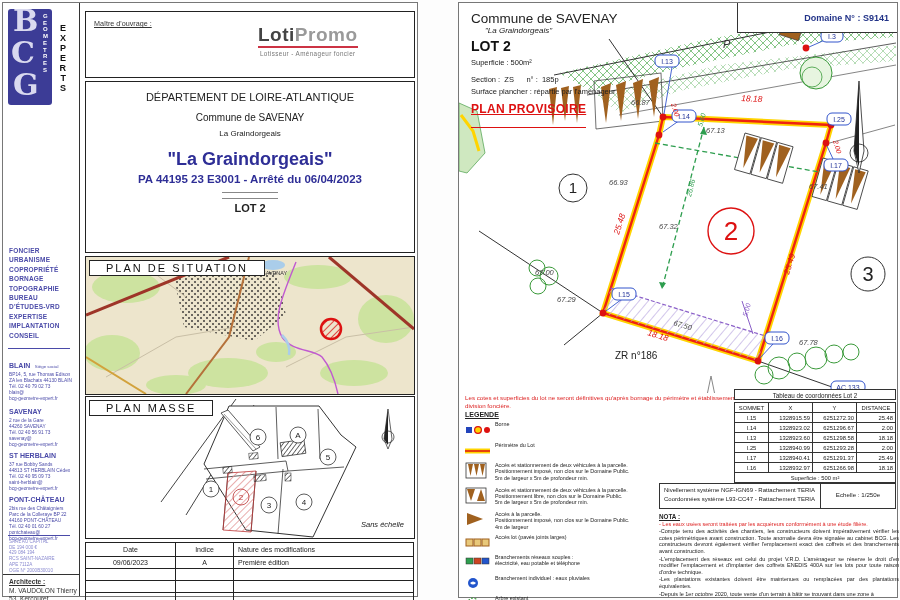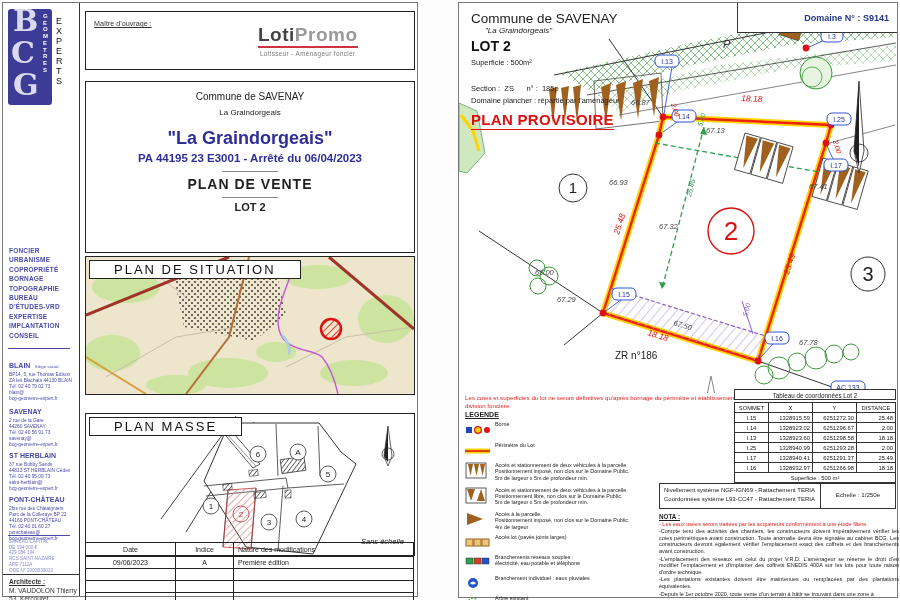--- a/index.html
+++ b/index.html
@@ -21,32 +21,32 @@
   .vtext{word-break:break-all;line-height:1.12;}
   
   .client{font-size:7.2px;color:#333;line-height:9.8px;}
   .client .clabel{text-decoration:underline;}
   .lotipromo{font-size:19px;font-weight:bold;color:#444;letter-spacing:.5px;}
   .lotipromo .gray{color:#9a9a9a;}
   .loti-sub{font-size:6.3px;color:#777;letter-spacing:.4px;border-top:2px solid #cc3344;padding-top:2px;}
   .tb{text-align:center;color:#222;}
   .navy{color:#2e2e96;}
   .chip{position:absolute;background:#fff;border:1px solid #222;color:#111;
-        font-size:13px;letter-spacing:2px;padding:1px 24px;z-index:5;}
+        font-size:11px;letter-spacing:2px;padding:1px 16px;z-index:5;}
   .mod-table{border-collapse:collapse;width:329px;table-layout:fixed;}
   .mod-table td,.mod-table th{border:1px solid #222;font-size:7px;font-weight:normal;
         color:#222;padding:0 4px;height:11px;text-align:left;}
   .mod-table th{height:13px;}
   
   .rp-commune{font-size:13.5px;color:#222;}
   .rp-sub{font-size:8px;font-style:italic;color:#222;}
   .rp-lot{font-size:14px;font-weight:bold;color:#111;}
   .rp-line{font-size:7.5px;color:#222;}
-  .rp-prov{font-size:15px;font-weight:bold;color:#dd1111;border-bottom:1.5px solid #dd1111;
-        display:inline-block;padding-bottom:1px;letter-spacing:.3px;}
+  .rp-prov{font-size:12px;font-weight:bold;color:#dd1111;border-bottom:1.5px solid #dd1111;
+        display:inline-block;padding-bottom:11px;letter-spacing:.3px;text-decoration:underline;}
   .dossier{position:absolute;right:0;top:0;width:160px;height:30px;border-left:1px solid #333;
         border-bottom:1px solid #333;background:#fff;font-size:9px;font-weight:bold;color:#223388;
         text-align:right;line-height:30px;padding-right:8px;box-sizing:border-box;z-index:6;}
   .red-note{position:absolute;font-size:6.2px;line-height:7.6px;color:#dd2222;width:292px;}
   
   .legend{position:absolute;width:232px;}
   .leg-title{font-size:7px;font-weight:bold;text-decoration:underline;color:#222;margin-bottom:3px;}
   .leg-item{display:flex;margin-bottom:2.5px;}
   .leg-icon{width:30px;flex:0 0 30px;}
   .leg-text{font-size:5.4px;line-height:6.3px;color:#222;}
@@ -76,21 +76,21 @@
 
   <div class="abs" style="left:0;top:0;width:76px;height:593px;border-right:1px solid #333;">
 
     <div class="abs" style="left:5px;top:6px;width:68px;height:100px;">
       <div class="abs" style="left:0;top:0;width:44px;height:96px;background:#3c3c96;border-radius:3px;">
         <div class="abs" style="left:5px;top:-6px;font-family:'DejaVu Serif',serif;font-weight:bold;font-size:30px;color:#d9d9ef;">B</div>
         <div class="abs" style="left:3px;top:26px;font-family:'DejaVu Serif',serif;font-weight:bold;font-size:30px;color:#d9d9ef;">C</div>
         <div class="abs" style="left:5px;top:58px;font-family:'DejaVu Serif',serif;font-weight:bold;font-size:30px;color:#d9d9ef;">G</div>
         <div class="abs vtext" style="left:35px;top:4px;width:7px;font-size:6px;color:#fff;font-weight:bold;">GEOMETRES</div>
       </div>
-      <div class="abs vtext" style="left:48px;top:7px;width:10px;font-size:9px;font-weight:normal;color:#111;">EXPERTS</div>
+      <div class="abs vtext" style="left:48px;top:14px;width:10px;font-size:9px;font-weight:bold;color:#111;text-align:right;">EXPERTS</div>
     </div>
 
     <div class="abs sb-services pre" style="left:6px;top:243px;">FONCIER
 URBANISME
 COPROPRIÉTÉ
 BORNAGE
 TOPOGRAPHIE
 BUREAU
 D'ÉTUDES-VRD
 EXPERTISE
@@ -142,37 +142,37 @@
 APE 7112A
 OGE N° 2000B30010</div>
 
     <div class="abs architect" style="left:0;top:571px;width:76px;border-top:1px solid #333;padding:3px 0 0 6px;box-sizing:border-box;">
       <div class="atitle">Architecte :</div>
       <div class="pre">M. VAUDOLON Thierry
 53, Kercouret</div>
     </div>
   </div>
 
-  <div class="box" style="left:82px;top:8px;width:330px;height:59px;">
+  <div class="box" style="left:82px;top:8px;width:330px;height:67px;">
     <div class="abs client" style="left:8px;top:7px;">
       <div class="clabel">Maître d'ouvrage :</div>
     </div>
     <div class="abs" style="left:172px;top:12px;text-align:center;">
       <div class="lotipromo"><span>Loti</span><span class="gray">Promo</span></div>
       <div class="loti-sub">Lotisseur - Aménageur foncier</div>
     </div>
   </div>
 
   <div class="box" style="left:82px;top:78px;width:330px;height:172px;">
+    <div class="tb" style="margin-top:9px;font-size:11px;">DÉPARTEMENT DE LOIRE-ATLANTIQUE</div>
     <div class="tb" style="margin-top:9px;font-size:10px;">Commune de SAVENAY</div>
     <div class="tb" style="margin-top:6px;font-size:8px;">La Graindorgeais</div>
     <div class="tb navy" style="margin-top:11px;font-size:18px;font-weight:bold;">"La Graindorgeais"</div>
     <div class="tb navy" style="margin-top:3px;font-size:11.5px;font-weight:bold;">PA 44195 23 E3001 - Arrêté du 06/04/2023</div>
     <div style="width:56px;margin:7px auto 0 auto;border-top:1px solid #888;"></div>
-    <div class="tb" style="margin-top:4px;font-size:14px;font-weight:bold;letter-spacing:1px;">PLAN  DE  VENTE</div>
     <div style="width:56px;margin:5px auto 0 auto;border-top:1px solid #888;"></div>
     <div class="tb" style="margin-top:3px;font-size:11px;font-weight:bold;">LOT 2</div>
   </div>
 
   <div class="box" style="left:82px;top:253px;width:330px;height:139px;">
     <div class="chip" style="left:3px;top:3px;">PLAN  DE  SITUATION</div>
     <svg width="328" height="137" viewBox="0 0 328 137">
       <defs>
         <pattern id="urban" width="6" height="6" patternUnits="userSpaceOnUse">
           <rect x="0" y="0" width="2" height="2" fill="#6b675f"></rect>
@@ -204,21 +204,21 @@
       <path d="M0,58 L143,0" stroke="#9e3528" stroke-width="3" fill="none"></path>
       <path d="M243,0 L328,72" stroke="#9e3528" stroke-width="3" fill="none"></path>
       <path d="M210,5 C196,40 186,62 196,80 C206,95 228,92 236,100 C246,112 250,128 252,137" stroke="#c05ad0" stroke-width="1.4" fill="none"></path>
       <ellipse cx="187" cy="8" rx="12" ry="5" fill="#aacdea"></ellipse>
       <path d="M196,78 q9,9 7,20" stroke="#aacdea" stroke-width="2.5" fill="none"></path>
       <text x="176" y="18" font-size="5.5" fill="#333">SAVENAY</text>
       <circle cx="245" cy="72" r="10" fill="url(#redhatch)" stroke="#dd1111" stroke-width="2.5"></circle>
     </svg>
   </div>
 
-  <div class="box" style="left:82px;top:410px;width:330px;height:143px;">
+  <div class="box" style="left:82px;top:393px;width:330px;height:143px;">
     <div class="chip" style="left:3px;top:3px;">PLAN  MASSE</div>
     <svg width="328" height="141" viewBox="0 0 328 141">
       <defs>
         <pattern id="redhatch2" width="5" height="5" patternUnits="userSpaceOnUse" patternTransform="rotate(45)">
           <line x1="0" y1="0" x2="0" y2="5" stroke="#e08a8a" stroke-width="1.4"></line>
         </pattern>
         <pattern id="darkhatch" width="3.5" height="3.5" patternUnits="userSpaceOnUse" patternTransform="rotate(45)">
           <line x1="0" y1="0" x2="0" y2="3.5" stroke="#333" stroke-width="1.4"></line>
         </pattern>
       </defs>
@@ -492,22 +492,22 @@
       <text x="409" y="278" font-size="20" fill="#222">3</text>
     </g>
     <text x="156" y="356" font-size="10" fill="#222">ZR n°186</text>
   </svg>
 
   <div class="abs" style="left:12px;top:8px;z-index:6;">
     <div class="rp-commune">Commune de SAVENAY</div>
     <div class="rp-sub" style="margin-left:14px;">"La Graindorgeais"</div>
     <div class="rp-lot" style="margin-top:3px;">LOT 2</div>
     <div class="rp-line" style="margin-top:4px;">Superficie :  500m²</div>
-    <div class="rp-line" style="margin-top:17px;white-space:pre;">Section :  ZS      n° :  185p</div>
-    <div class="rp-line" style="margin-top:3px;">Domaine plancher : répartie par l'aménageur</div>
+    <div class="rp-line" style="margin-top:8px;white-space:pre;">Section :  ZS      n° :  185p</div>
+    <div class="rp-line" style="margin-top:3px;">Surface plancher : répartie par l'aménageur</div>
     <div class="rp-prov" style="margin-top:6px;">PLAN PROVISOIRE</div>
   </div>
 
   <div class="dossier">Domaine N° : S9141</div>
 
   <div class="red-note" style="left:6px;top:391px;">Les cotes et superficies du lot ne seront définitives qu'après bornage du périmètre et établissement de la division foncière.</div>
 
   <div class="legend" style="left:6px;top:408px;">
     <div class="leg-title">LEGENDE</div>
 

